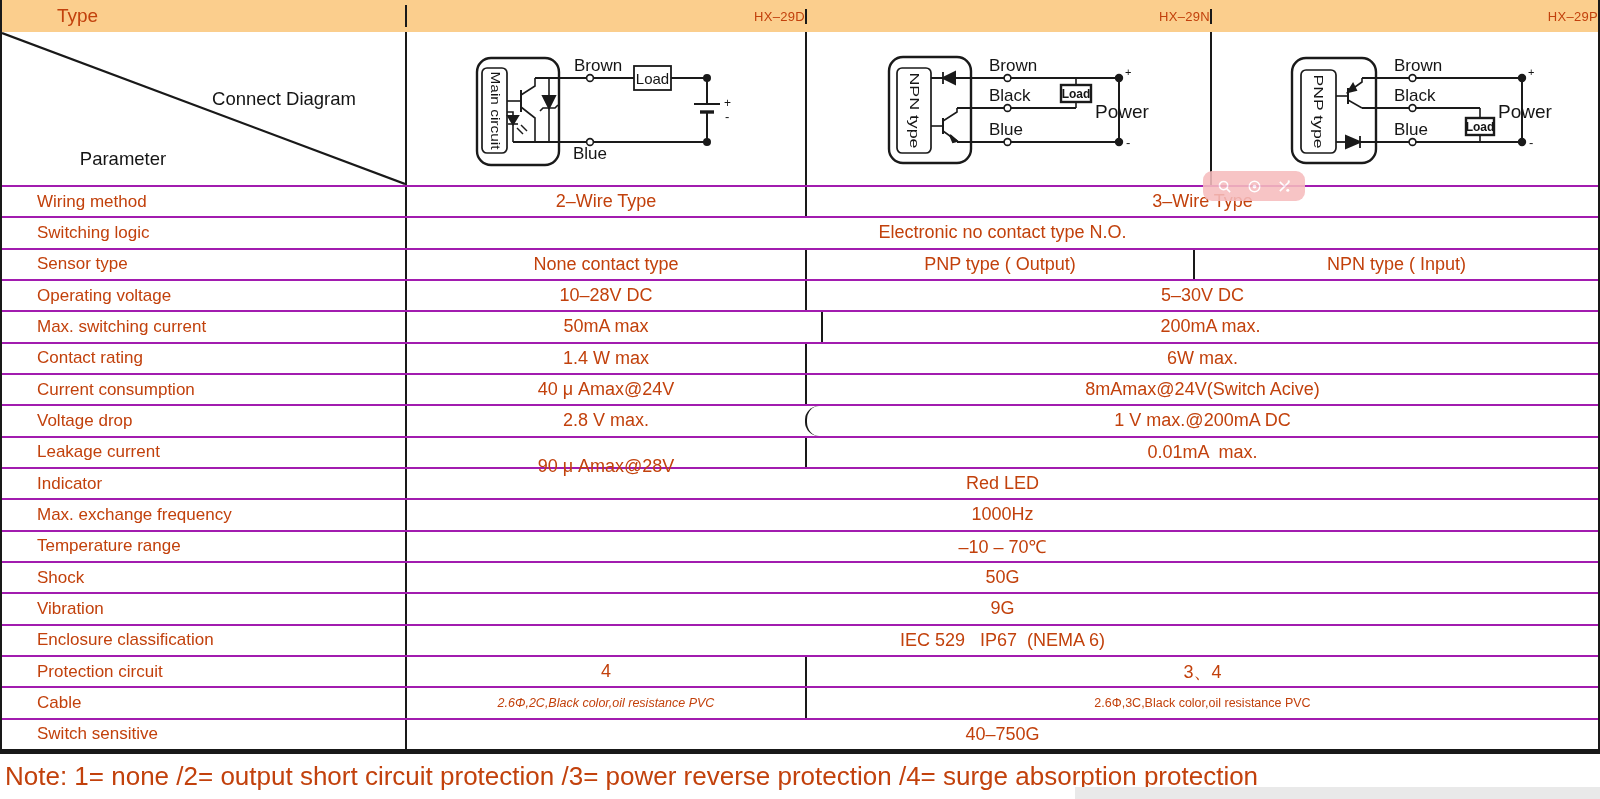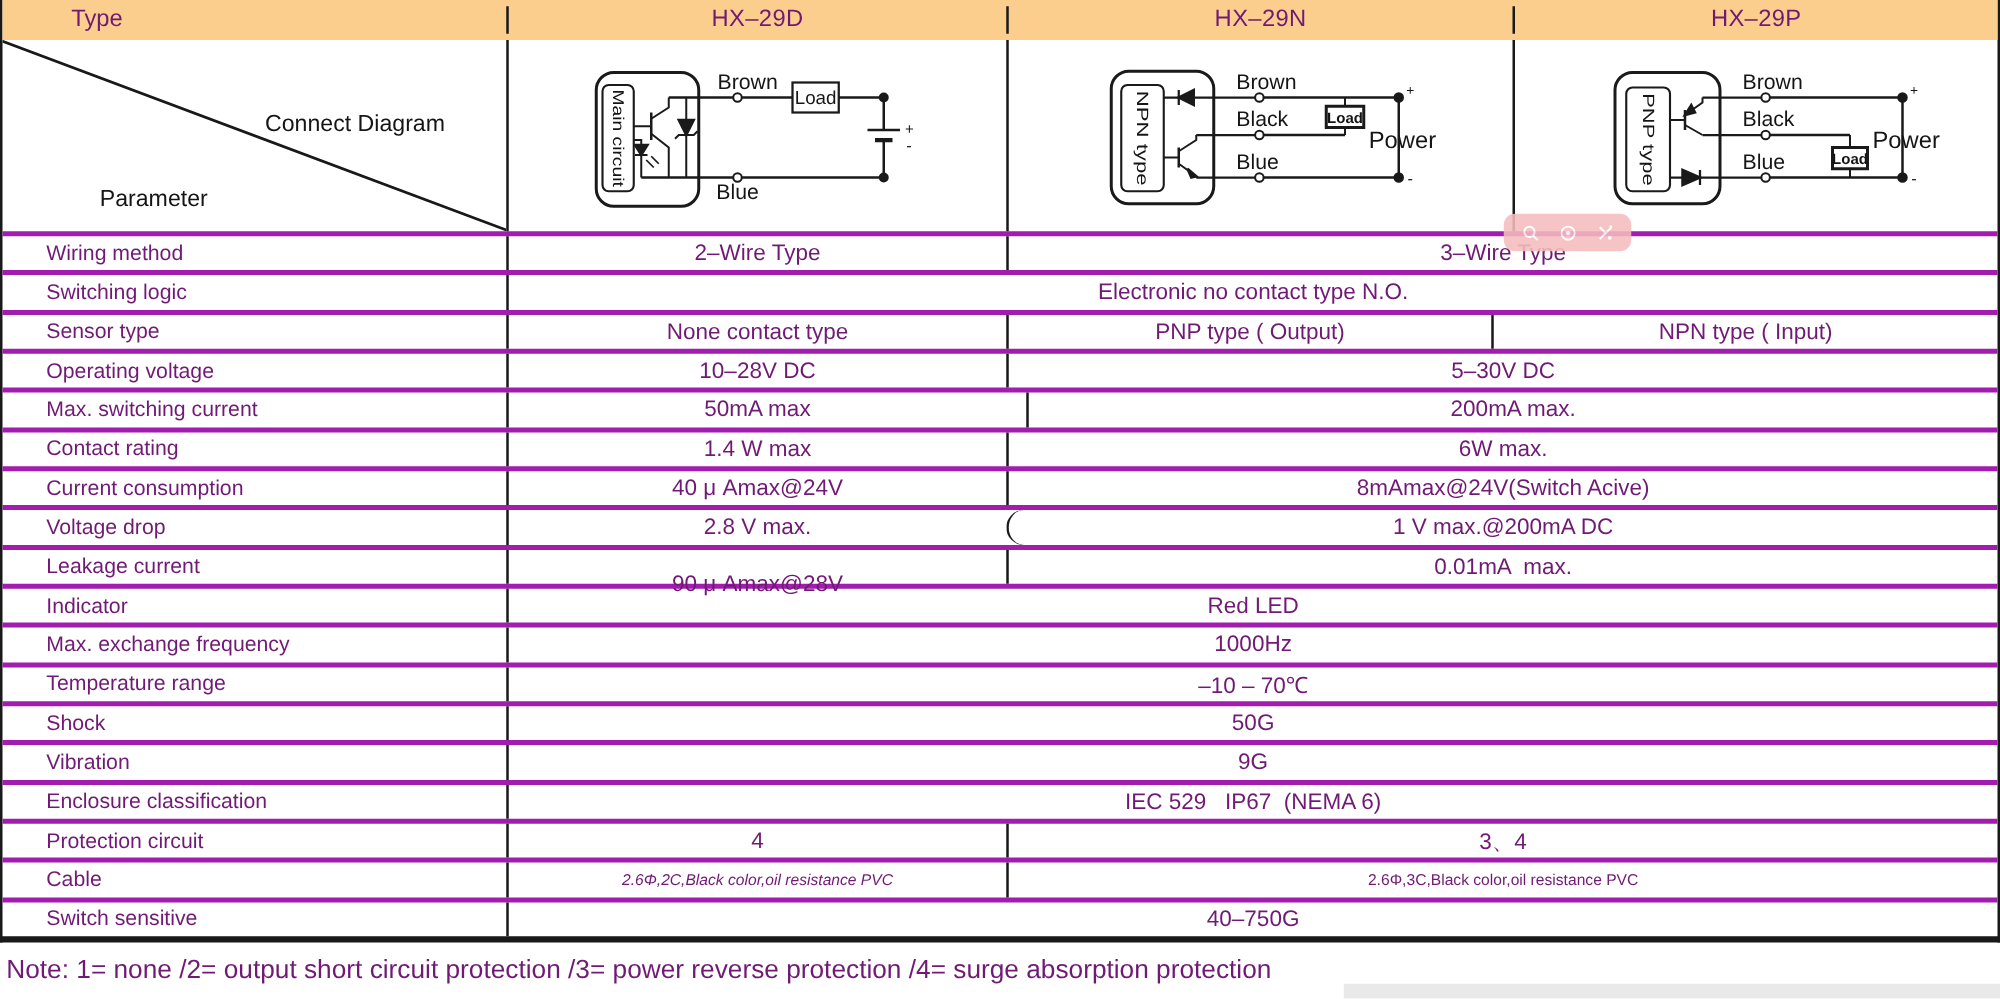--- a/index.html
+++ b/index.html
@@ -1,36 +1,36 @@
 <!DOCTYPE html>
 <html><head>
 <meta charset="utf-8">
 <style>
   html,body{margin:0;padding:0;background:#fff;}
   .stage{position:relative;width:1600px;height:799px;background:#ffffff;
-         font-family:"Liberation Sans", sans-serif;color:#701a75;overflow:hidden;}
+         font-family:"Liberation Sans", sans-serif;color:#c2410c;overflow:hidden;}
   .tbl{position:absolute;left:0;top:0;width:1600px;box-sizing:border-box;
        border-left:2px solid #191919;border-right:2px solid #191919;border-bottom:5px solid #191919;}
   .row{display:flex;width:100%;box-sizing:border-box;}
   .hdr{height:32px;background:#fbce8d;align-items:center;}
   .diag{height:153px;}
   .c-label{width:405px;box-sizing:border-box;border-right:2px solid #191919;position:relative;}
   .c2{width:398px;box-sizing:border-box;position:relative;}
   .c3{width:405px;box-sizing:border-box;border-left:2px solid #191919;position:relative;}
   .c4{flex:1;box-sizing:border-box;border-left:2px solid #191919;position:relative;}
-  .hdr-text{font-size:19px;text-align:center;width:100%;letter-spacing:.3px;}
+  .hdr-text{font-size:13px;text-align:right;width:100%;letter-spacing:.3px;}
   .type-text{font-size:19px;padding-left:55px;}
-  .spec-row{display:flex;height:31.333px;border-top:4px solid #a21caf;box-sizing:border-box;}
+  .spec-row{display:flex;height:31.333px;border-top:2px solid #a21caf;box-sizing:border-box;}
   .lab{width:405px;box-sizing:border-box;border-right:2px solid #191919;display:flex;align-items:center;
        padding-left:35px;font-size:17px;white-space:pre;}
   .val{display:flex;align-items:center;justify-content:center;box-sizing:border-box;
        font-size:18px;white-space:pre;}
   .val.bl{border-left:2px solid #191919;}
   .val.small{font-size:12.5px;}
-  .note{position:absolute;left:5px;top:760px;font-size:21px;white-space:pre;
+  .note{position:absolute;left:5px;top:760px;font-size:26px;white-space:pre;
         height:32px;line-height:32px;}
   svg{display:block;}
   .wm{position:absolute;left:1203px;top:171px;width:90px;height:30px;border-radius:9px;
       background:#f6bcbe;opacity:.88;display:flex;align-items:center;justify-content:space-around;padding:0 6px;}
   .wm svg{width:15px;height:15px;}
   .strip{position:absolute;left:1075px;top:787px;width:525px;height:12px;background:#e9e9e9;}
   .dg-stroke{stroke:#1a1a1a;fill:none;}
 </style>
 </head>
 <body>

